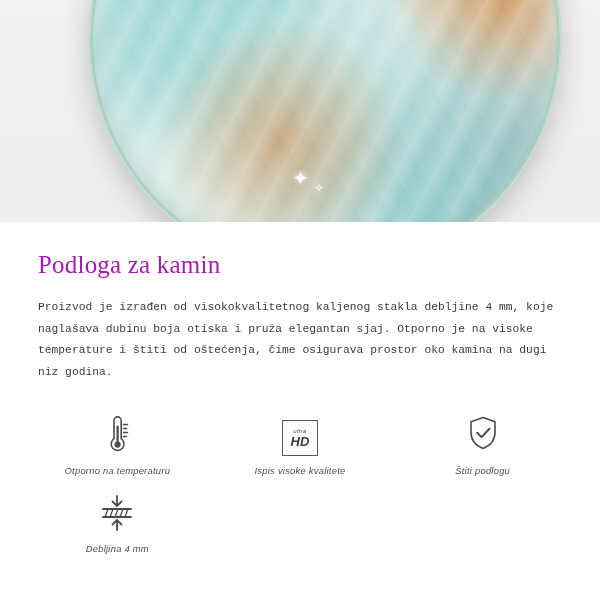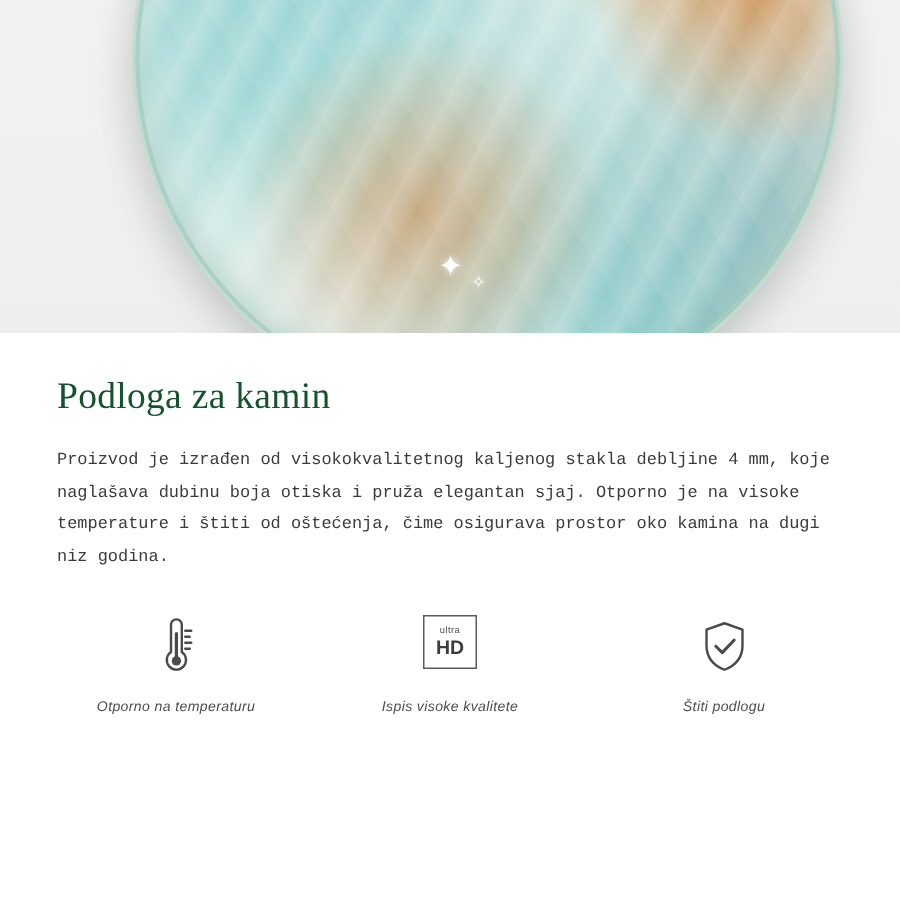--- a/index.html
+++ b/index.html
@@ -91,21 +91,21 @@
   .sparkle.s2 { left: 314px; top: 182px; font-size: 12px; }
 
   
   .content {
     padding: 26px 38px 0 38px;
   }
   .headline {
     font-family: "Liberation Serif", serif;
     font-size: 25px;
     line-height: 1.32;
-    color: #14532d;
+    color: #a21caf;
     font-weight: 400;
     margin: 0 0 16px 0;
     letter-spacing: 0.2px;
   }
   .headline .line2 {
     display: block;
   }
   .desc {
     font-size: 11.3px;
     line-height: 1.92;
@@ -125,23 +125,24 @@
   }
   .feature {
     display: flex;
     flex-direction: column;
     align-items: center;
     justify-content: flex-start;
   }
   .feature-icon {
     height: 46px;
     display: flex;
-    align-items: flex-start;
+    align-items: flex-end;
     justify-content: center;
     color: #4a4a4a;
+    font-style: italic;
   }
   .feature-label {
     margin-top: 9px;
     font-size: 9.4px;
     color: #4c4c4c;
     text-align: center;
     letter-spacing: 0.25px;
     font-style: italic;
   }
   .hd-badge {
@@ -217,15 +218,29 @@
         <svg width="40" height="44" viewBox="0 0 40 44" fill="none" stroke="#4a4a4a" stroke-width="1.6" stroke-linejoin="round" stroke-linecap="round">
           <path d="M20 5.5l12 4.2v10.6c0 8.4-5.4 13.6-12 16.2-6.6-2.6-12-7.8-12-16.2V9.7L20 5.5z"></path>
           <path d="M14.2 20.8l4.3 4.3 8-8.4" stroke-width="2"></path>
         </svg>
       </div>
       <div class="feature-label">Štiti podlogu</div>
     </div>
 
 
 
+    <div class="feature">
+      <div class="feature-icon">
+        <svg width="40" height="42" viewBox="0 0 40 42" fill="none" stroke="#4a4a4a" stroke-width="1.6" stroke-linecap="round">
+          <path d="M20 4v9" stroke-width="1.8"></path>
+          <path d="M15.5 9.5L20 14l4.5-4.5" stroke-width="1.8"></path>
+          <path d="M6 17h28" stroke-width="1.8"></path>
+          <path d="M6 25h28" stroke-width="1.8"></path>
+          <path d="M8 25l3-8M13 25l3-8M18 25l3-8M23 25l3-8M28 25l3-8" stroke-width="1.3"></path>
+          <path d="M20 38v-9" stroke-width="1.8"></path>
+          <path d="M15.5 32.5L20 28l4.5 4.5" stroke-width="1.8"></path>
+        </svg>
+      </div>
+      <div class="feature-label">Debljina 4 mm</div>
+    </div>
 
   </div>
 </div>
 
 </body></html>

